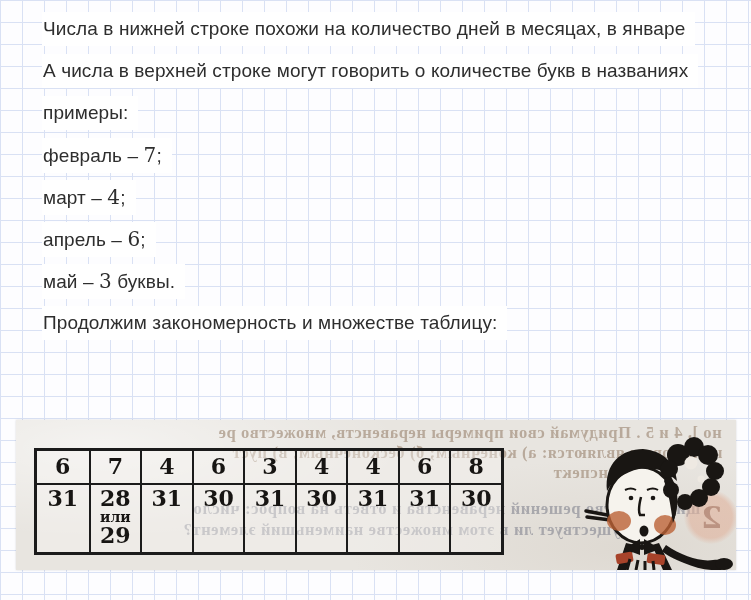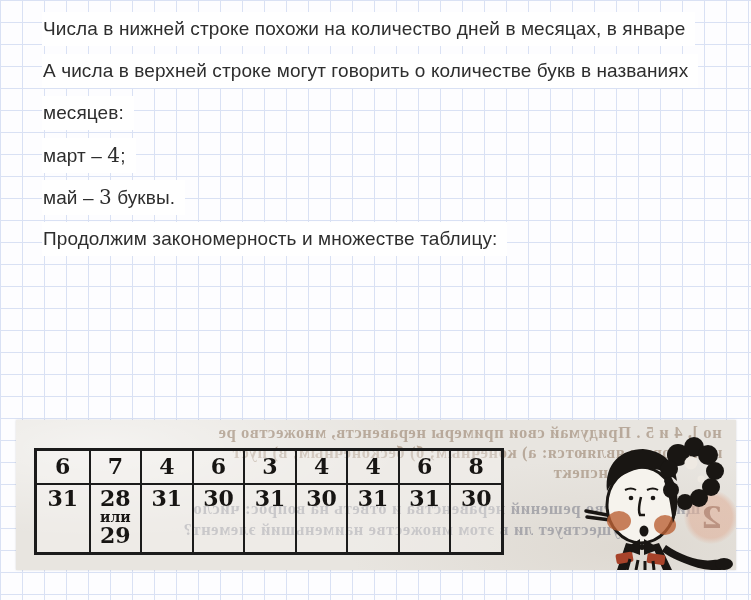--- a/index.html
+++ b/index.html
@@ -78,22 +78,24 @@
   .cellword{font-size:14px;line-height:14px;}
 
   .girl{position:absolute;left:566px;top:15px;z-index:3;}
 </style>
 </head>
 <body>
 
 <div class="textblock" id="lines">
     <div class="line-wrap"><span class="line">Числа в нижней строке похожи на количество дней в месяцах, в январе</span></div>
     <div class="line-wrap"><span class="line">А числа в верхней строке могут говорить о количестве букв в названиях</span></div>
-    <div class="line-wrap"><span class="line">месяцев:</span></div>
+    <div class="line-wrap"><span class="line">примеры:</span></div>
+    <div class="line-wrap"><span class="line">февраль – <span class="num">7</span>;</span></div>
     <div class="line-wrap"><span class="line">март – <span class="num">4</span>;</span></div>
+    <div class="line-wrap"><span class="line">апрель – <span class="num">6</span>;</span></div>
     <div class="line-wrap"><span class="line">май – <span class="num">3</span> буквы.</span></div>
     <div class="line-wrap"><span class="line">Продолжим закономерность и множестве таблицу:</span></div>
   </div>
 
 <div class="scan">
 
   <div id="bleed">
       <div class="bleed-line bleed-top" style="top: 3px; right: 14px;">но ], 4 и 5 . Придумай свои примеры неравенств, множество ре</div>
       <div class="bleed-line bleed-top" style="top: 23px; right: 14px;">ий которых являются: а) конечным; б) бесконечным; в) пуст</div>
       <div class="bleed-line bleed-top" style="top: 43px; right: 86px;">ай конспект</div>

